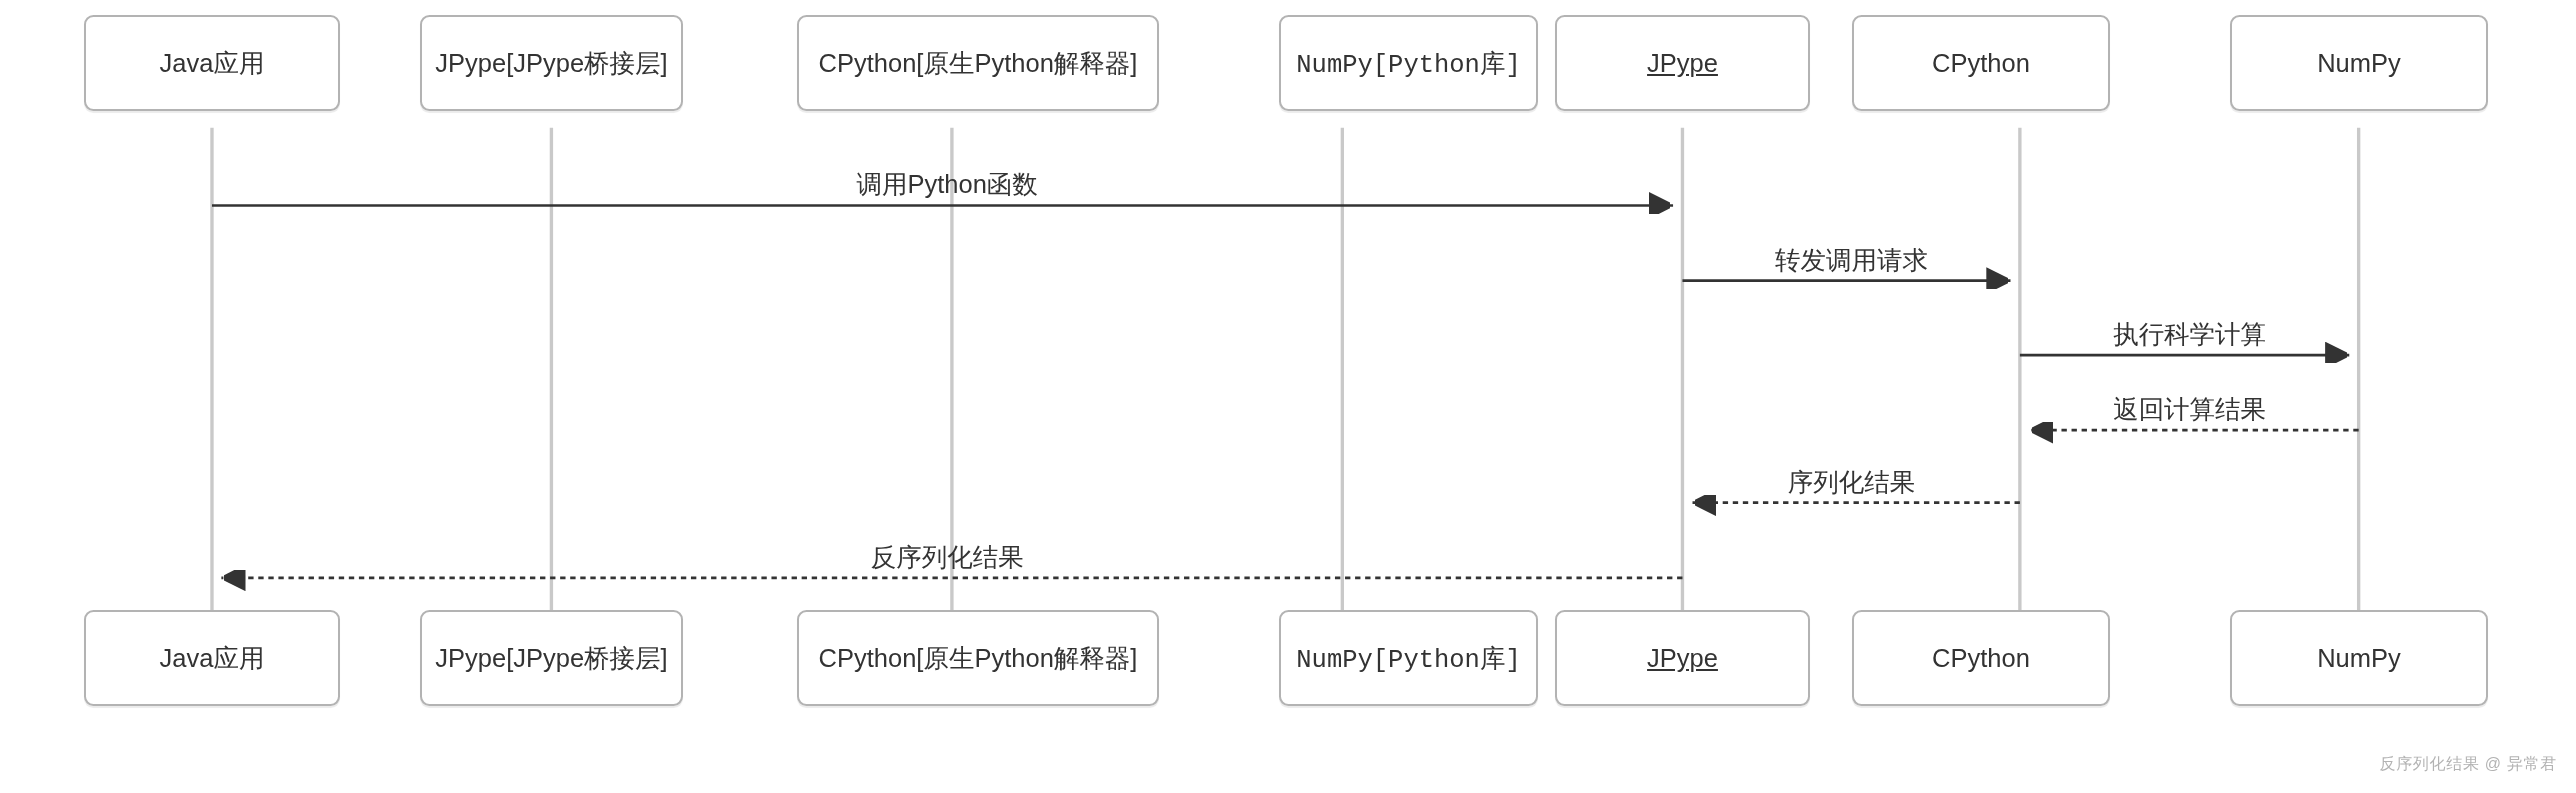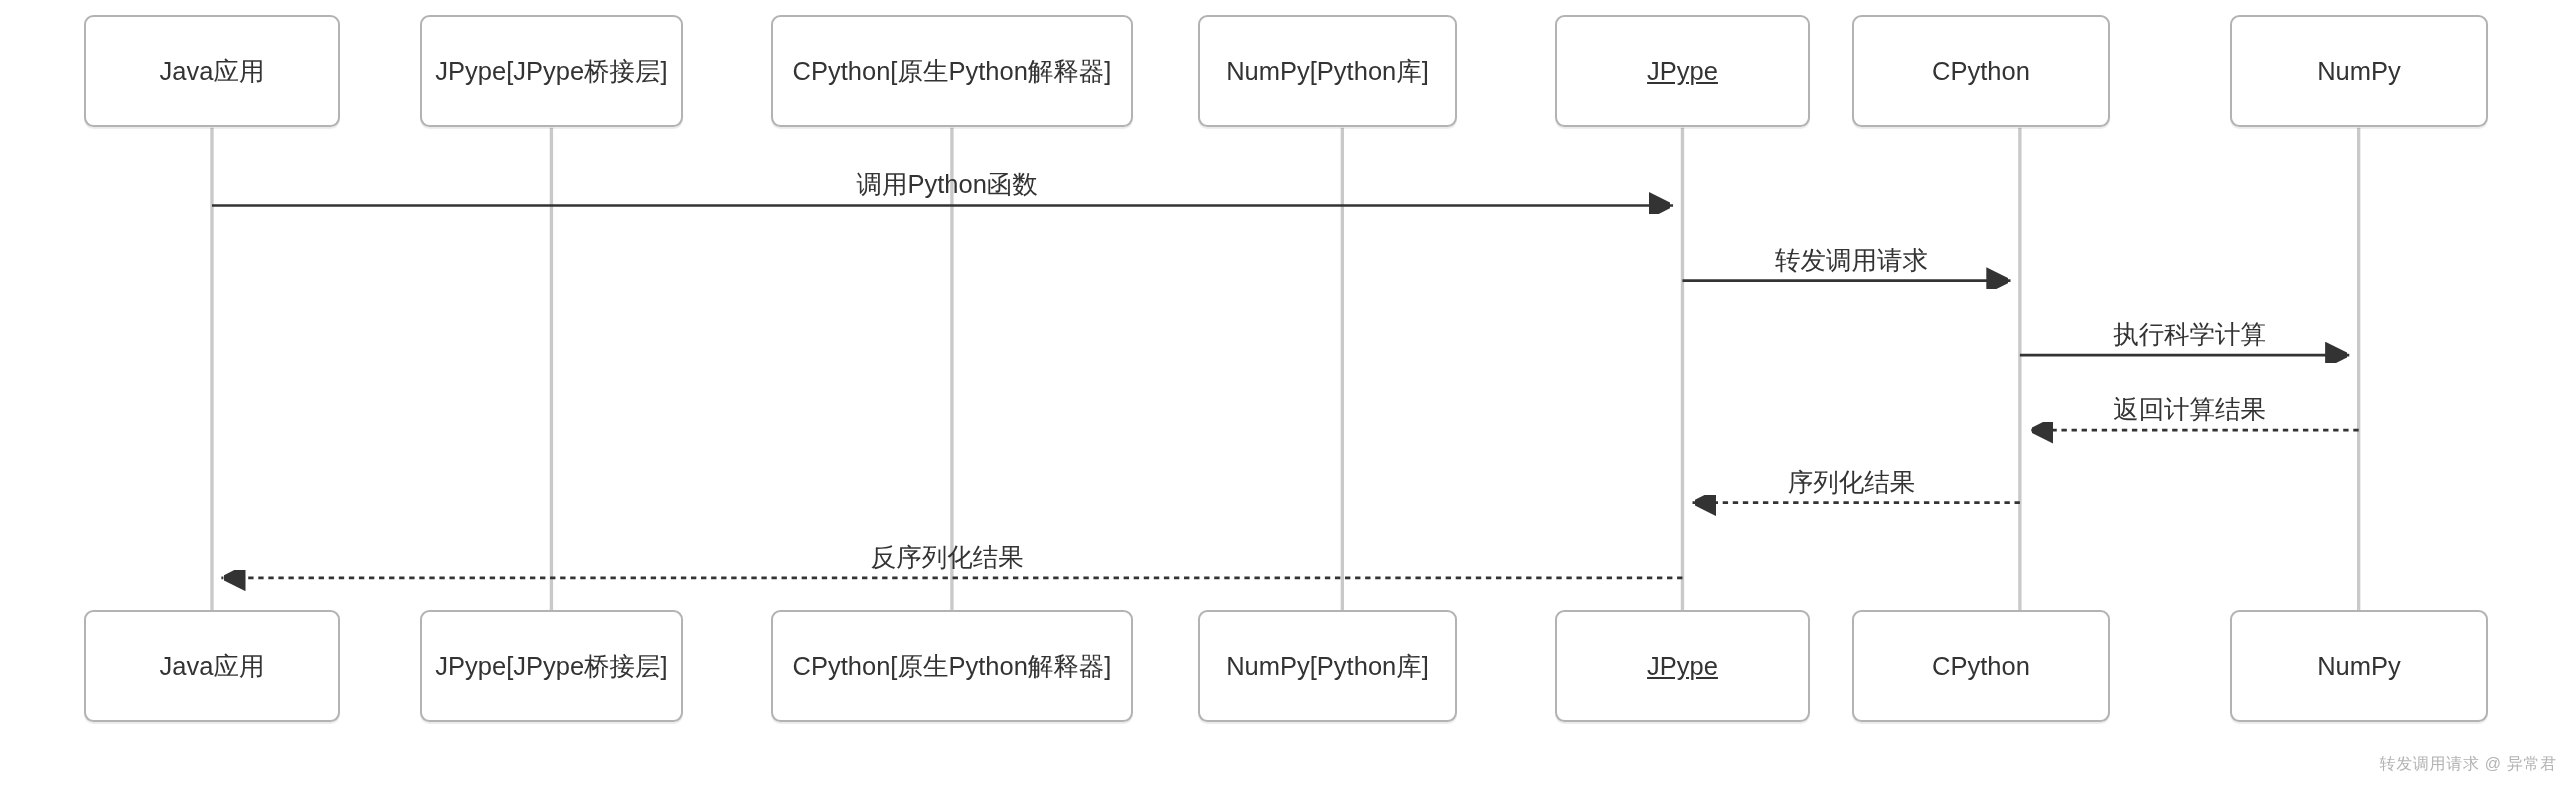--- a/index.html
+++ b/index.html
@@ -15,37 +15,37 @@
   .canvas{
     position:relative;
     width:2576px;height:794px;
     background:var(--bg);
     font-family:"Liberation Sans","DejaVu Sans",sans-serif;
     overflow:hidden;
   }
   .layer{position:absolute;left:0;top:0;}
   .actor{
     position:absolute;
-    height:112px;
+    height:96px;
     box-sizing:border-box;
     background:var(--actor-fill);
     border:2.7px solid var(--actor-border);
     border-radius:9.4px;
     display:flex;align-items:center;justify-content:center;
     font-size:25.5px;color:var(--text);
     box-shadow:0 1.3px 0.7px rgba(0,0,0,0.08);
     white-space:nowrap;
     z-index:2;
   }
   .actor.row-top{top:15.4px;}
   .actor.row-bottom{top:610px;}
   .a1{left:84px;width:256px;}
   .a2{left:420px;width:263px;}
-  .a3{left:771px;width:362px;}
-  .a4{left:1198px;width:259px;}
+  .a3{left:797px;width:362px;}
+  .a4{left:1279px;width:259px;font-family:Liberation Mono, monospace;}
   .a5{left:1555px;width:255px;text-decoration:underline;}
   .a6{left:1852px;width:258px;}
   .a7{left:2230px;width:258px;justify-content:center;}
   svg{display:block;}
   .lifeline{stroke:var(--lifeline);stroke-width:5;}
   .msg-line{stroke:var(--arrow);stroke-width:4;fill:none;}
   .msg-line.dashed{stroke-dasharray:8 7;}
   .msg-label{
     font-family:"Liberation Sans","DejaVu Sans",sans-serif;
     font-size:38px;fill:var(--text);text-anchor:middle;
@@ -136,15 +136,15 @@
   <div class="actor row-bottom a5">
     <span>JPype</span>
   </div>
   <div class="actor row-bottom a6">
     <span>CPython</span>
   </div>
   <div class="actor row-bottom a7">
     <span>NumPy</span>
   </div>
 
-  <div class="watermark">转发调用请求 @ 异常君</div>
+  <div class="watermark">反序列化结果 @ 异常君</div>
 </div>
 
 
 </body></html>

